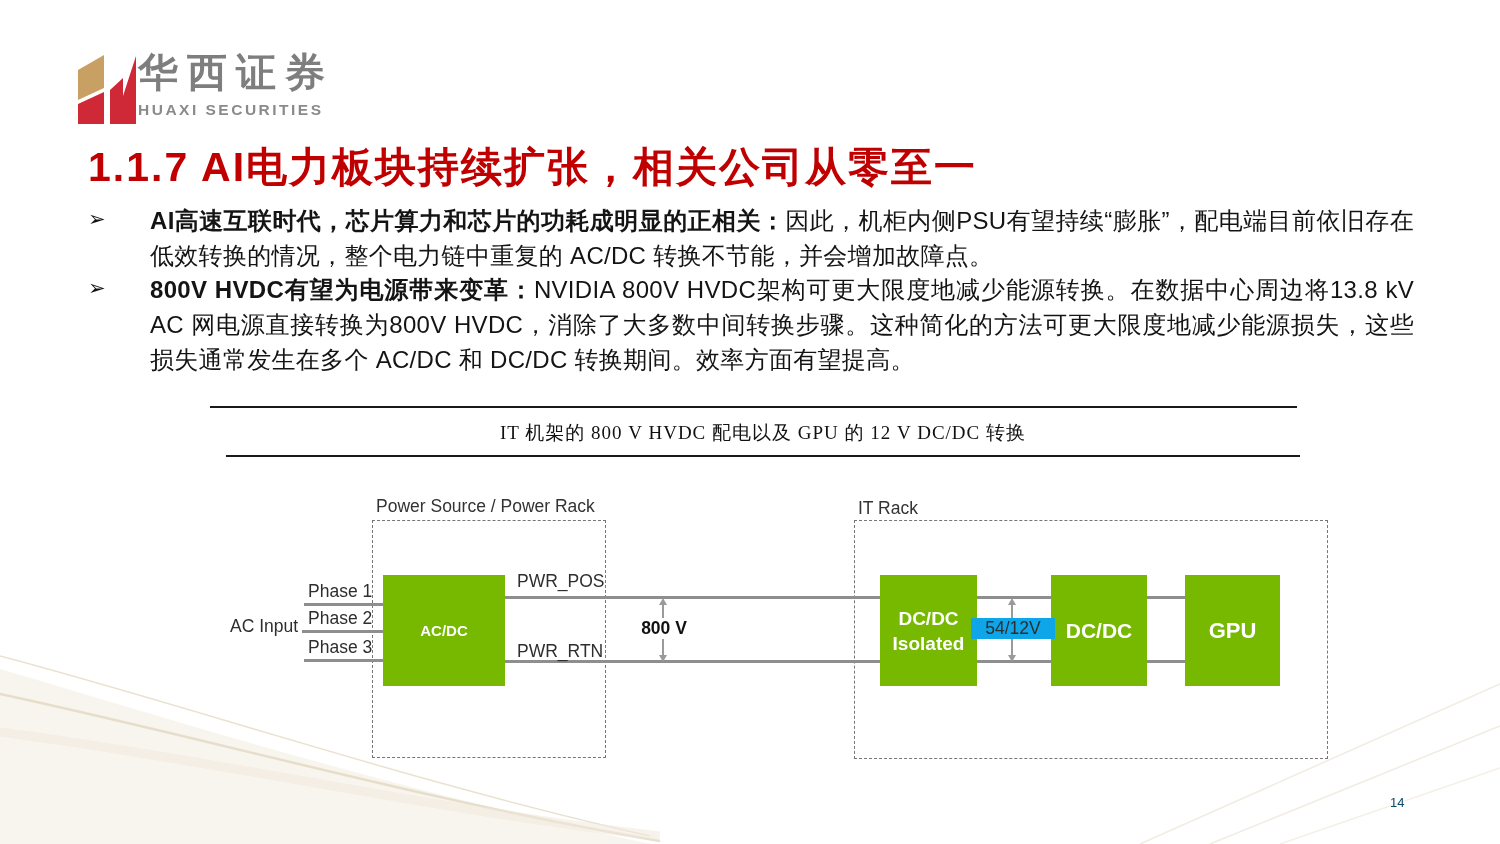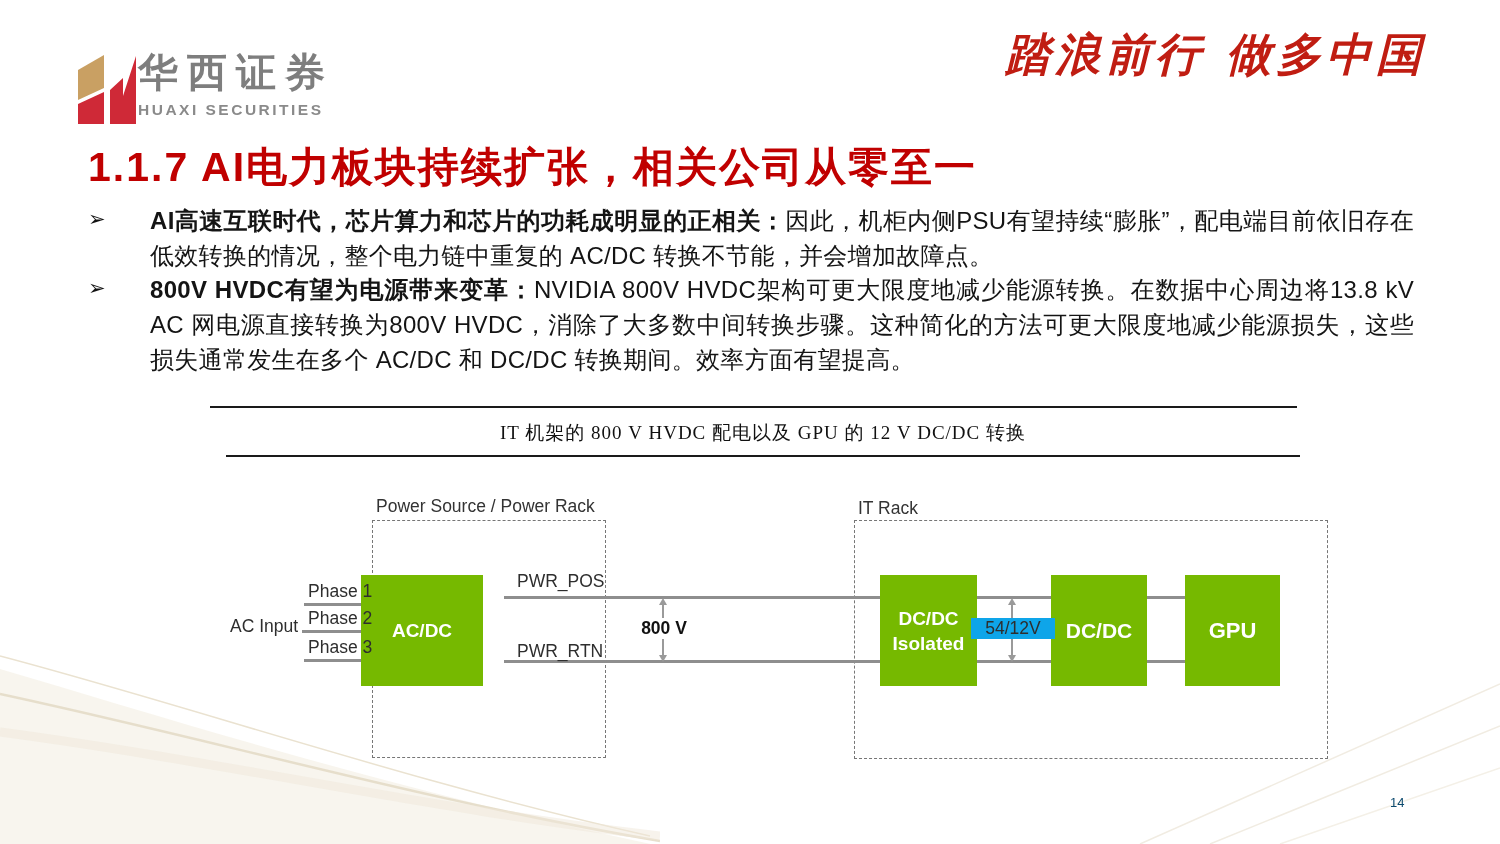--- a/index.html
+++ b/index.html
@@ -51,21 +51,21 @@
   .dash-power{left:372px;top:50px;width:232px;height:236px;}
   .dash-it{left:854px;top:50px;width:472px;height:237px;}
   .group-label{position:absolute;font-size:17.5px;color:#333;}
   .gl-power{left:376px;top:26px;}
   .gl-it{left:858px;top:28px;}
 
   .wire{position:absolute;height:3px;background:#8e8e8e;}
 
   .gbox{position:absolute;background:#76b900;color:#fff;display:flex;flex-direction:column;
         align-items:center;justify-content:center;text-align:center;font-weight:700;z-index:3;}
-  .gb-acdc{left:361px;top:105px;width:122px;height:111px;font-size:19px;}
+  .gb-acdc{left:383px;top:105px;width:122px;height:111px;font-size:15px;}
   .gb-iso{left:880px;top:105px;width:97px;height:111px;font-size:19px;line-height:25px;}
   .gb-dcdc{left:1051px;top:105px;width:96px;height:111px;font-size:21px;}
   .gb-gpu{left:1185px;top:105px;width:95px;height:111px;font-size:22px;}
 
   .dlabel{position:absolute;font-size:17.5px;color:#2e2e2e;z-index:4;}
   .lb-acinput{left:230px;top:146px;}
   .lb-ph1{left:308px;top:111px;}
   .lb-ph2{left:308px;top:138px;}
   .lb-ph3{left:308px;top:167px;}
   .lb-pos{left:517px;top:101px;}
@@ -108,21 +108,20 @@
       <polygon points="2,54 28,42 28,74 2,74" fill="#cf2937"></polygon>
       <polygon points="34,74 34,40 47,28 47,46 60,6 60,74" fill="#cf2937"></polygon>
     </svg>
     <div class="logo-text">
       <div class="logo-zh">华西证券</div>
       <div class="logo-en">HUAXI SECURITIES</div>
     </div>
   </div>
 
   <div class="banner">
-    <div class="banner-slogan">踏浪前行 做多中国</div>
   </div>
 
   <div class="page-title">1.1.7 AI电力板块持续扩张，相关公司从零至一</div>
 
   <div class="bullets">
     <div class="bullet">
       <span class="marker">➢</span>
       <p class="btext"><b>AI高速互联时代，芯片算力和芯片的功耗成明显的正相关：</b><span>因此，机柜内侧PSU有望持续“膨胀”，配电端目前依旧存在低效转换的情况，整个电力链中重复的 AC/DC 转换不节能，并会增加故障点。</span></p>
     </div>
     <div class="bullet">

